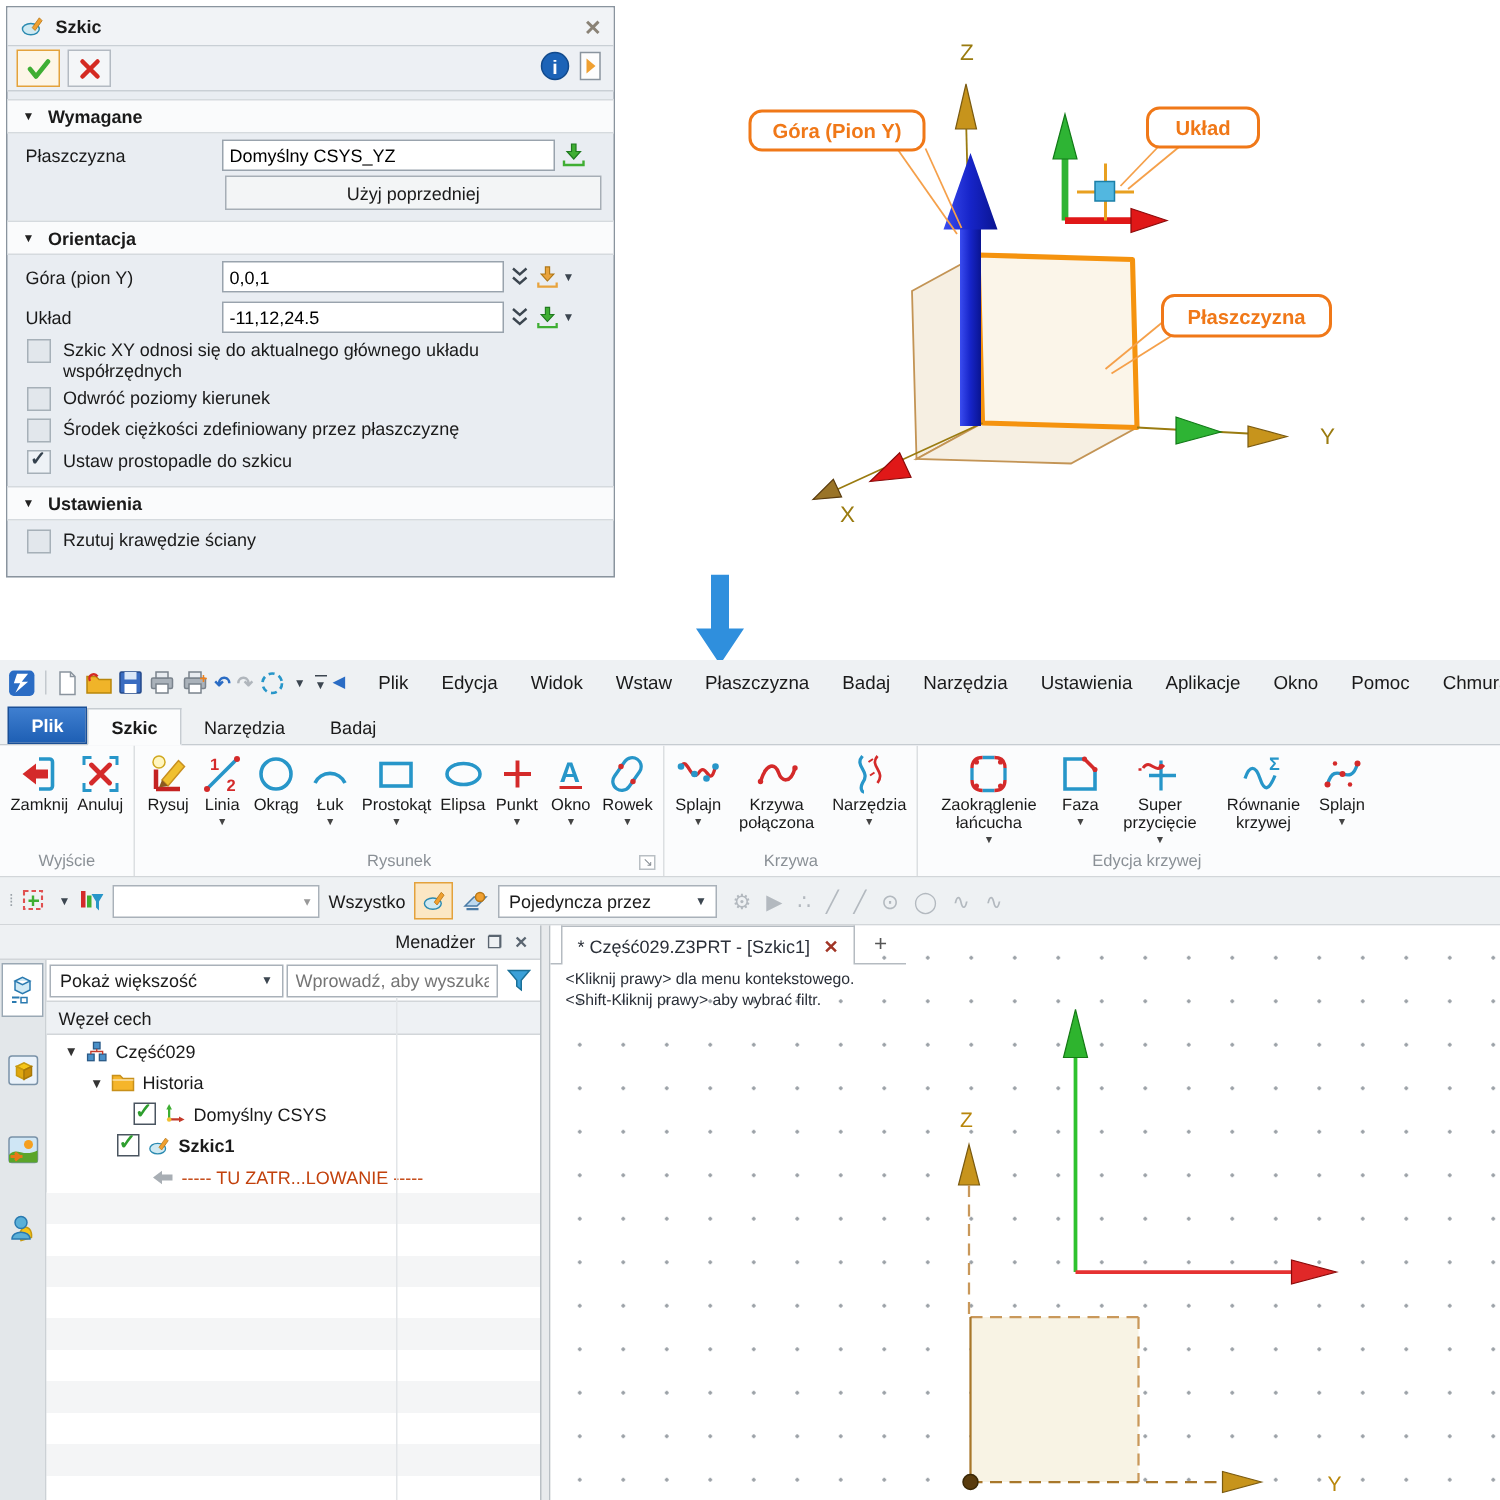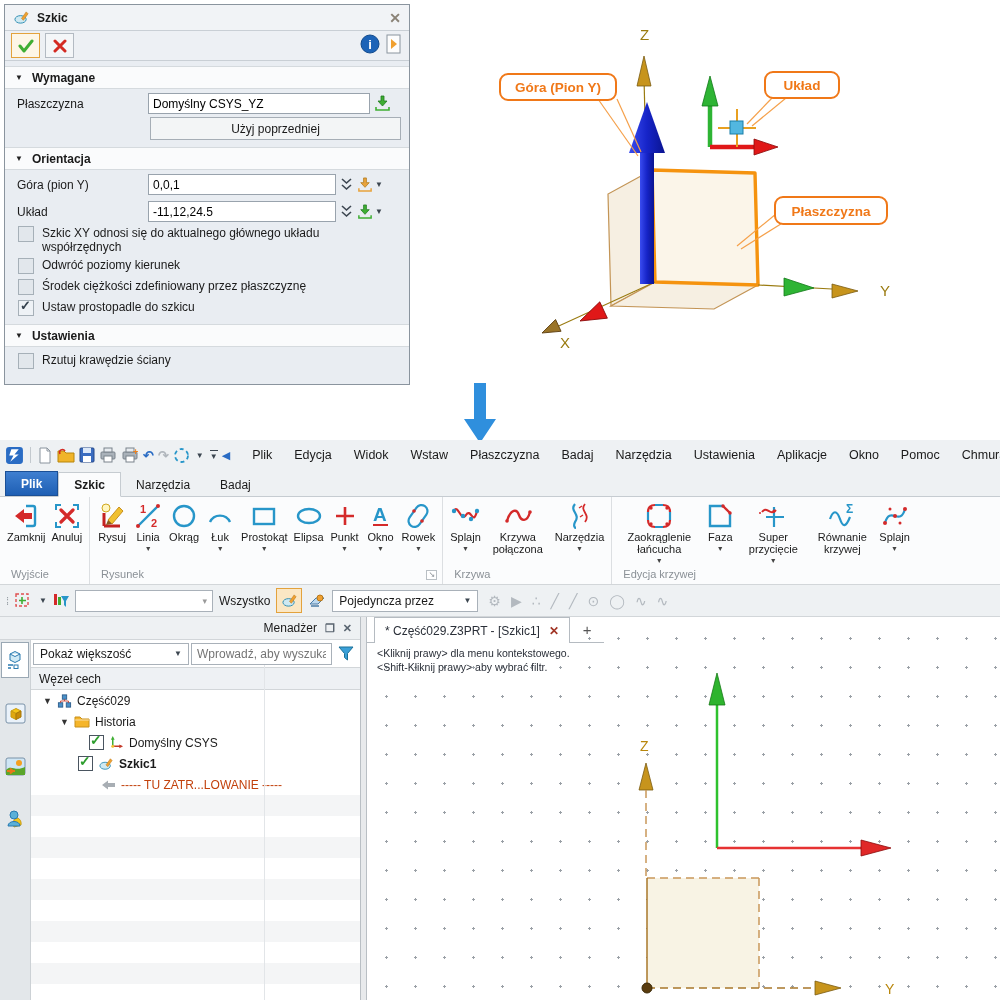--- a/index.html
+++ b/index.html
@@ -46,21 +46,21 @@
   .tabsrow{height:26px;display:flex;align-items:flex-end;padding-left:5px;border-bottom:1px solid #c6ccd1;background:#eef1f3;}
   .tab{height:23px;display:flex;align-items:center;padding:0 15px;}
   .tab.file{background:linear-gradient(#3f7fd0,#1e5fb4);color:#fff;border:1px solid #1a4f96;font-weight:bold;}
   .tab.active{background:#fbfcfd;border:1px solid #c6ccd1;border-bottom:1px solid #fbfcfd;margin-bottom:-1px;font-weight:bold;}
   .ribbon{height:87px;background:#fbfcfd;display:flex;border-bottom:1px solid #d2d6d9;overflow:hidden;}
   .rgroup{display:flex;flex-direction:column;border-right:1px solid #dcdfe2;padding:0 1px;}
   .rbtns{flex:1;display:flex;align-items:flex-start;padding:4px 3px 0;}
   .rbtn{display:flex;flex-direction:column;align-items:center;text-align:center;font-size:11px;line-height:12px;padding:0 3px;}
   .rbtn .ic{width:30px;height:30px;}
   .rbtn .dd{font-size:7px;color:#444;line-height:9px;margin-top:1px;}
-  .glabel{font-size:11px;color:#8a9096;padding:1px 10px 4px;position:relative;}
+  .glabel{font-size:11px;color:#8a9096;text-align:center;padding:1px 10px 4px;position:relative;}
   .gexp{position:absolute;right:4px;bottom:4px;font-size:8px;color:#8a9096;border:1px solid #b9bfc4;line-height:8px;padding:0 1px;background:#fff;}
 
   .tbar{height:31px;background:#eef1f3;display:flex;align-items:center;gap:6px;padding:0 6px;border-bottom:1px solid #d2d6d9;}
   .drag{color:#9aa2a8;font-size:11px;letter-spacing:-1px;}
   .tb-combo{width:126px;height:20px;border:1px solid #a9b1b9;background:#fff;display:flex;align-items:center;
             justify-content:flex-end;padding:0 5px;color:#999;font-size:9px;}
   .tb-combo2{width:132px;height:20px;border:1px solid #a9b1b9;background:#fff;display:flex;align-items:center;
              padding:0 6px;gap:4px;}
   .tb-combo2 .tx{flex:1;}
   .hlbox{width:24px;height:23px;border:1px solid #e3a23c;background:#fbe7c4;display:flex;align-items:center;justify-content:center;}

